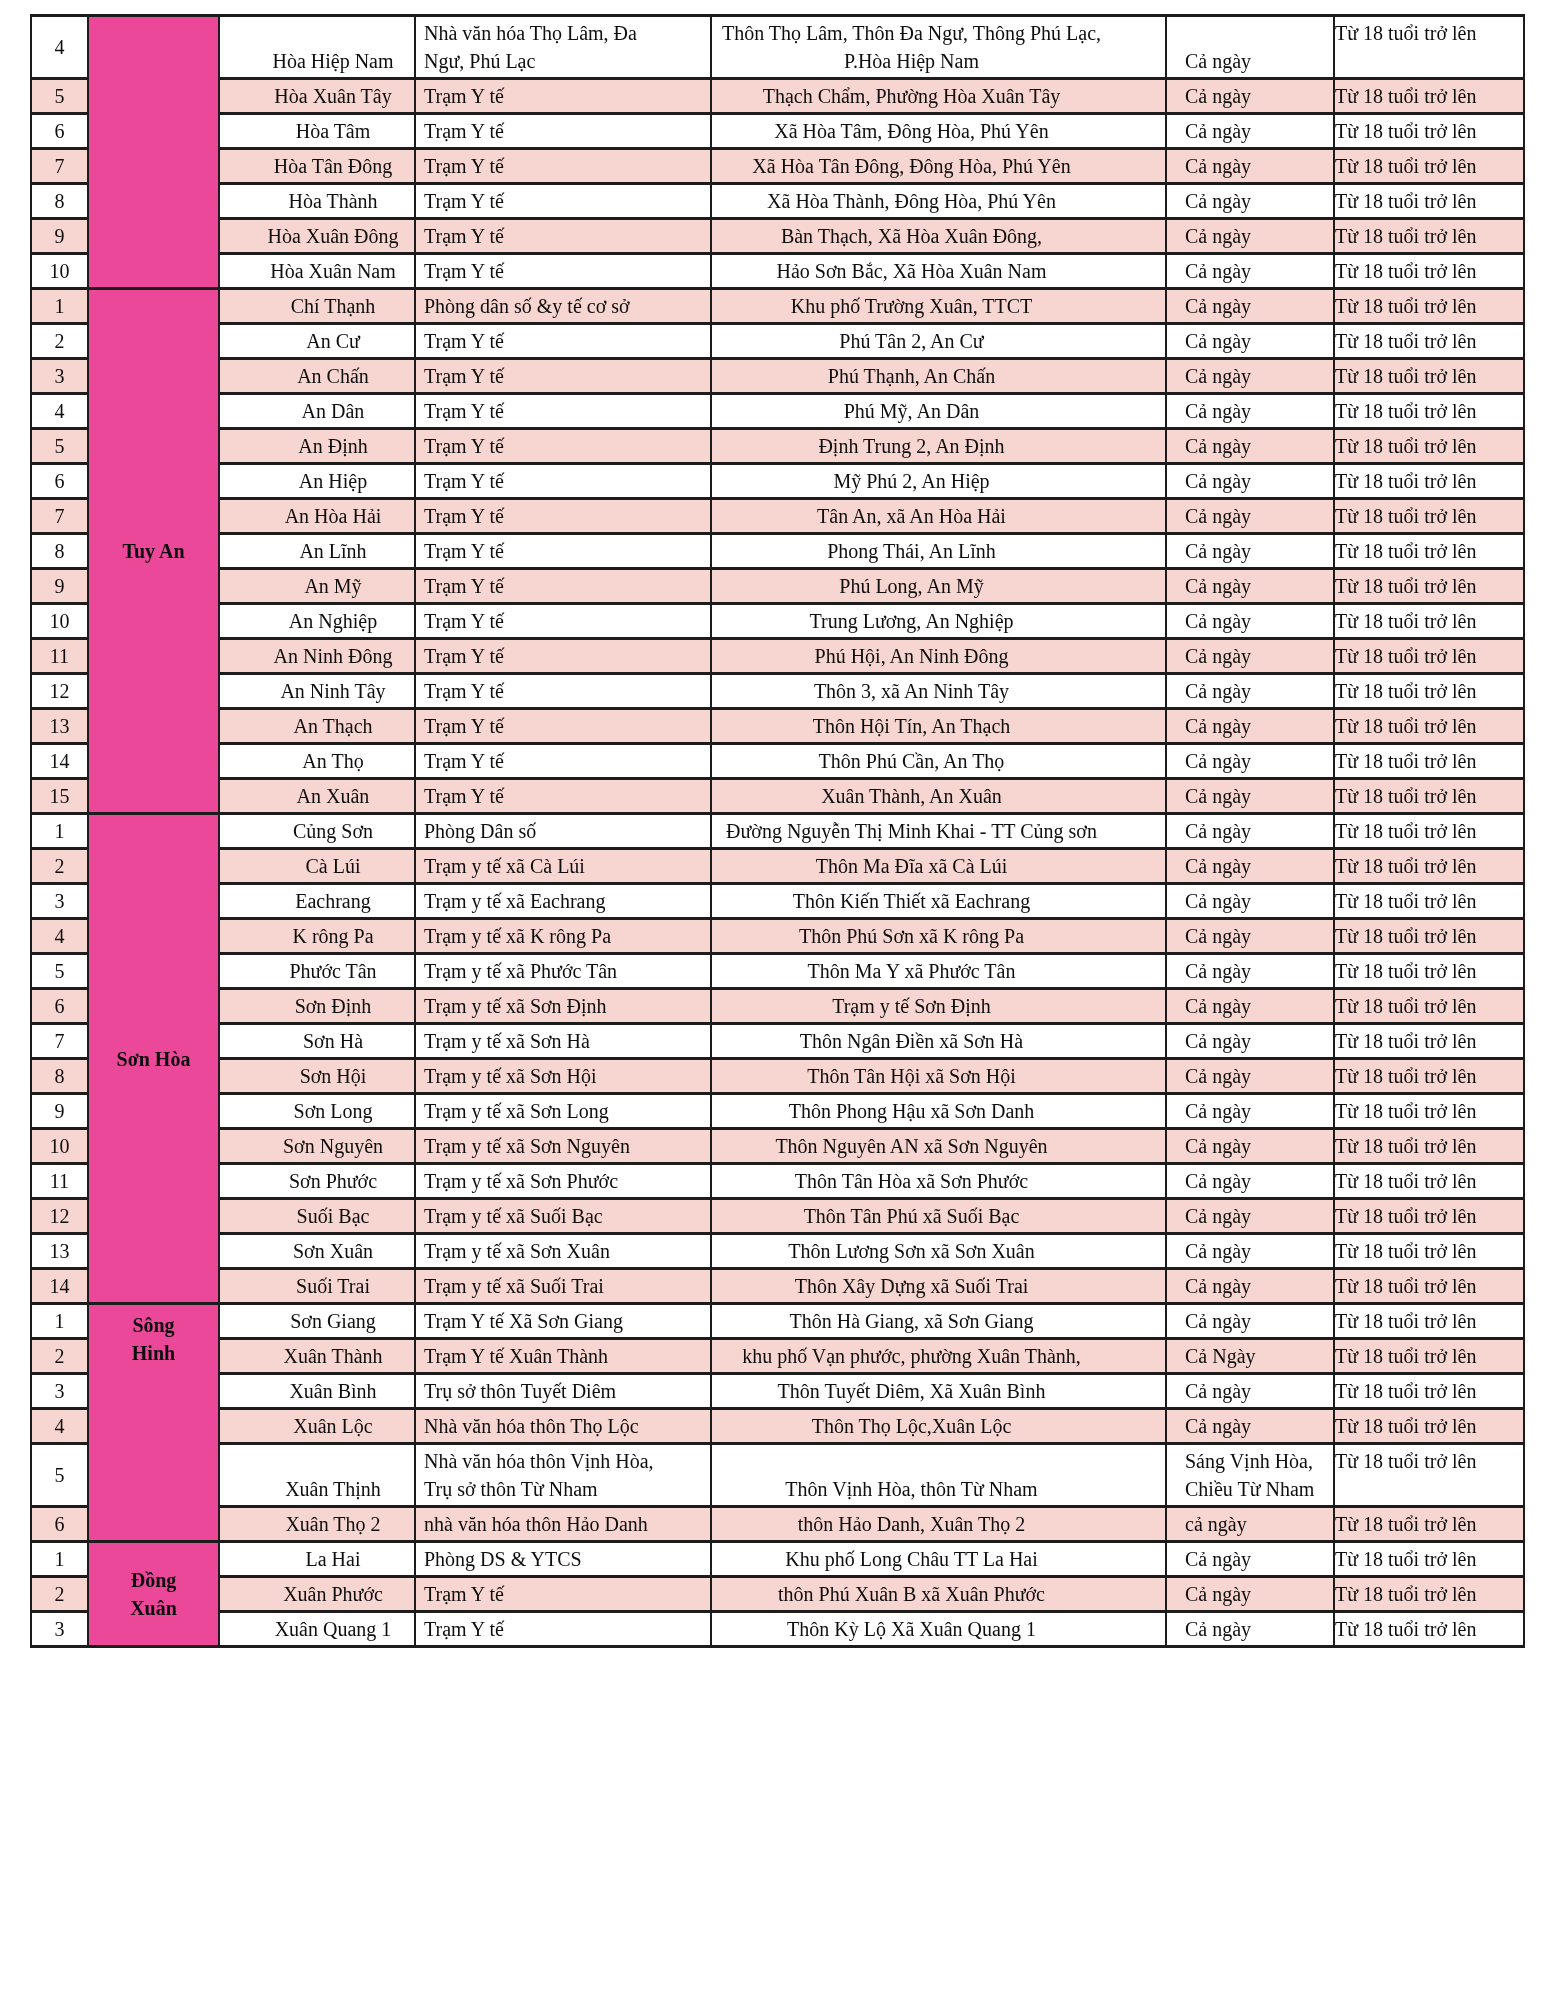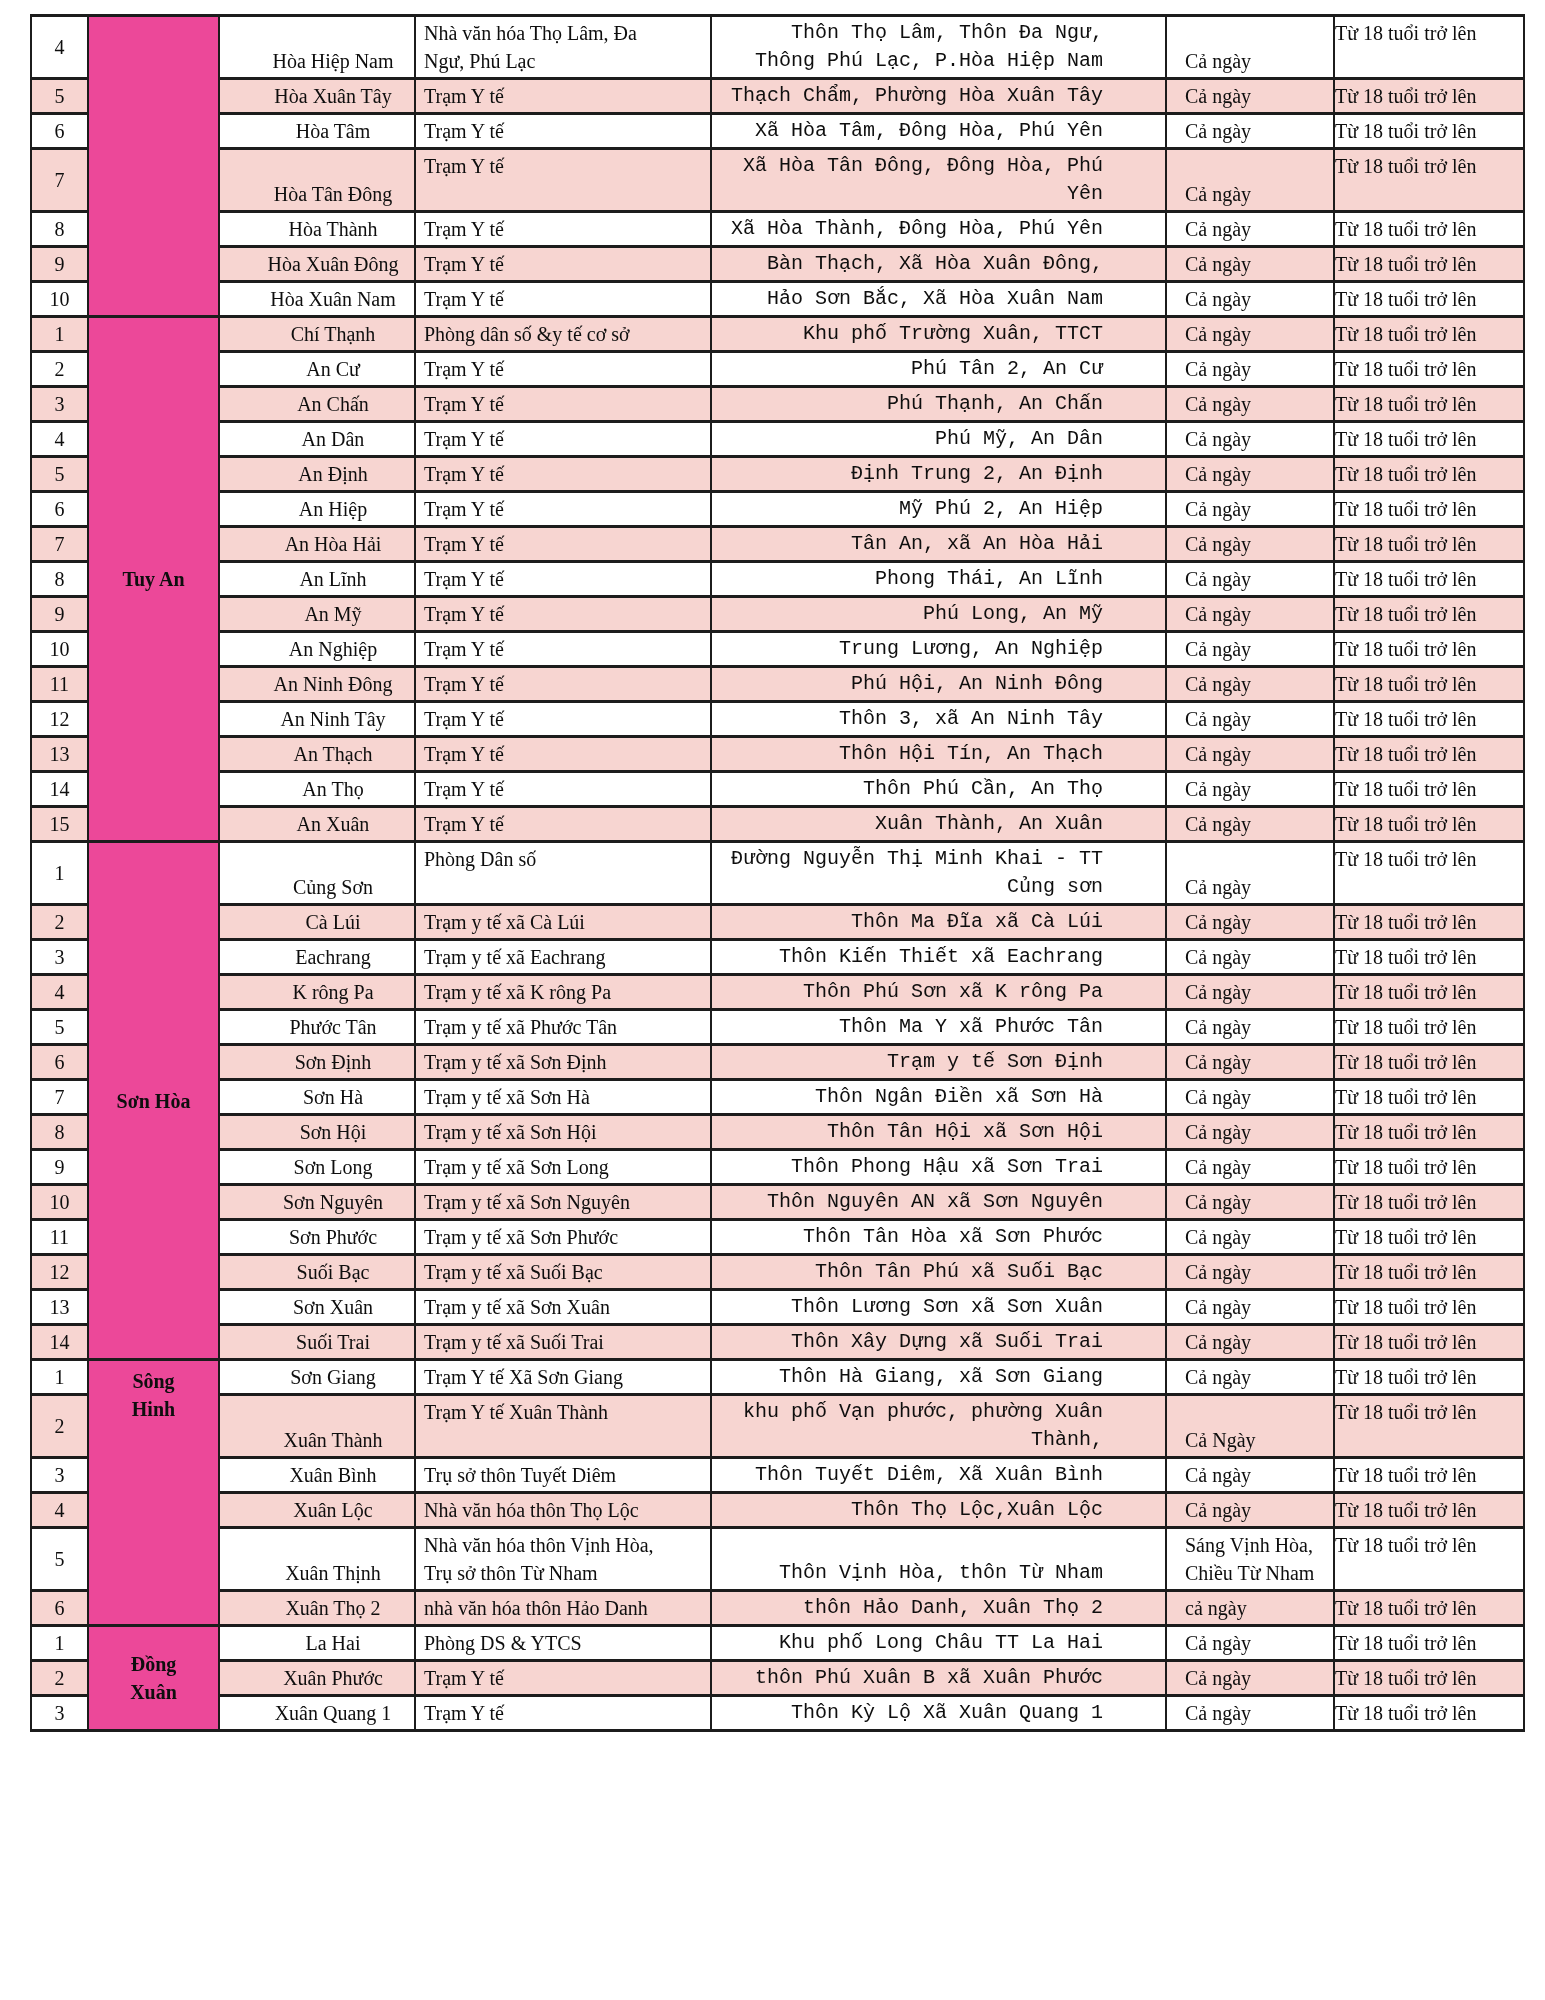--- a/index.html
+++ b/index.html
@@ -36,21 +36,21 @@
     font-weight: bold;
   }
   td.col-district.valign-top { vertical-align: top; padding-top: 6px; }
   .district-label {
     display: inline-block;
     max-width: 80px;
     font-weight: bold;
   }
   td.col-commune { text-align: center; vertical-align: bottom; padding-left: 38px; }
   td.col-location { text-align: left; vertical-align: top; padding: 2px 56px 2px 8px; }
-  td.col-address { text-align: right; vertical-align: bottom; padding: 2px 62px 2px 8px; font-family: Liberation Mono, monospace; }
+  td.col-address { text-align: center; vertical-align: bottom; padding: 2px 62px 2px 8px; }
   td.col-time { text-align: left; vertical-align: bottom; padding: 2px 18px; }
   td.col-age { vertical-align: top; padding: 2px 0; }
 </style>
 </head>
 <body>
 
 <div class="page">
   <table class="sched">
     <colgroup>
       <col style="width:57px">
@@ -302,21 +302,21 @@
           <td class="col-commune"><span>Sơn Hội</span></td>
           <td class="col-location"><span>Trạm y tế xã Sơn Hội</span></td>
           <td class="col-address"><span>Thôn Tân Hội xã Sơn Hội</span></td>
           <td class="col-time"><span>Cả ngày</span></td>
           <td class="col-age"><span>Từ 18 tuổi trở lên</span></td>
         </tr>
         <tr>
           <td class="col-no"><span>9</span></td>
           <td class="col-commune"><span>Sơn Long</span></td>
           <td class="col-location"><span>Trạm y tế xã Sơn Long</span></td>
-          <td class="col-address"><span>Thôn Phong Hậu xã Sơn Trai</span></td>
+          <td class="col-address"><span>Thôn Phong Hậu xã Sơn Danh</span></td>
           <td class="col-time"><span>Cả ngày</span></td>
           <td class="col-age"><span>Từ 18 tuổi trở lên</span></td>
         </tr>
         <tr class="hl">
           <td class="col-no"><span>10</span></td>
           <td class="col-commune"><span>Sơn Nguyên</span></td>
           <td class="col-location"><span>Trạm y tế xã Sơn Nguyên</span></td>
           <td class="col-address"><span>Thôn Nguyên AN xã Sơn Nguyên</span></td>
           <td class="col-time"><span>Cả ngày</span></td>
           <td class="col-age"><span>Từ 18 tuổi trở lên</span></td>

